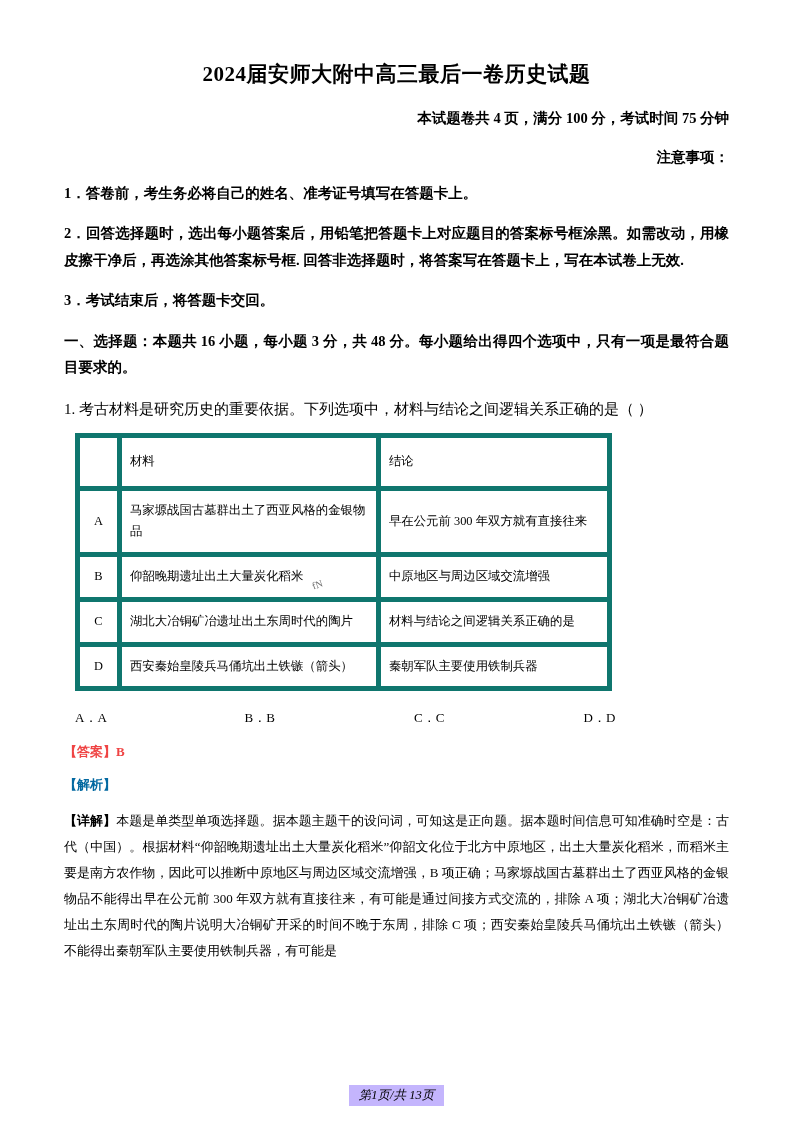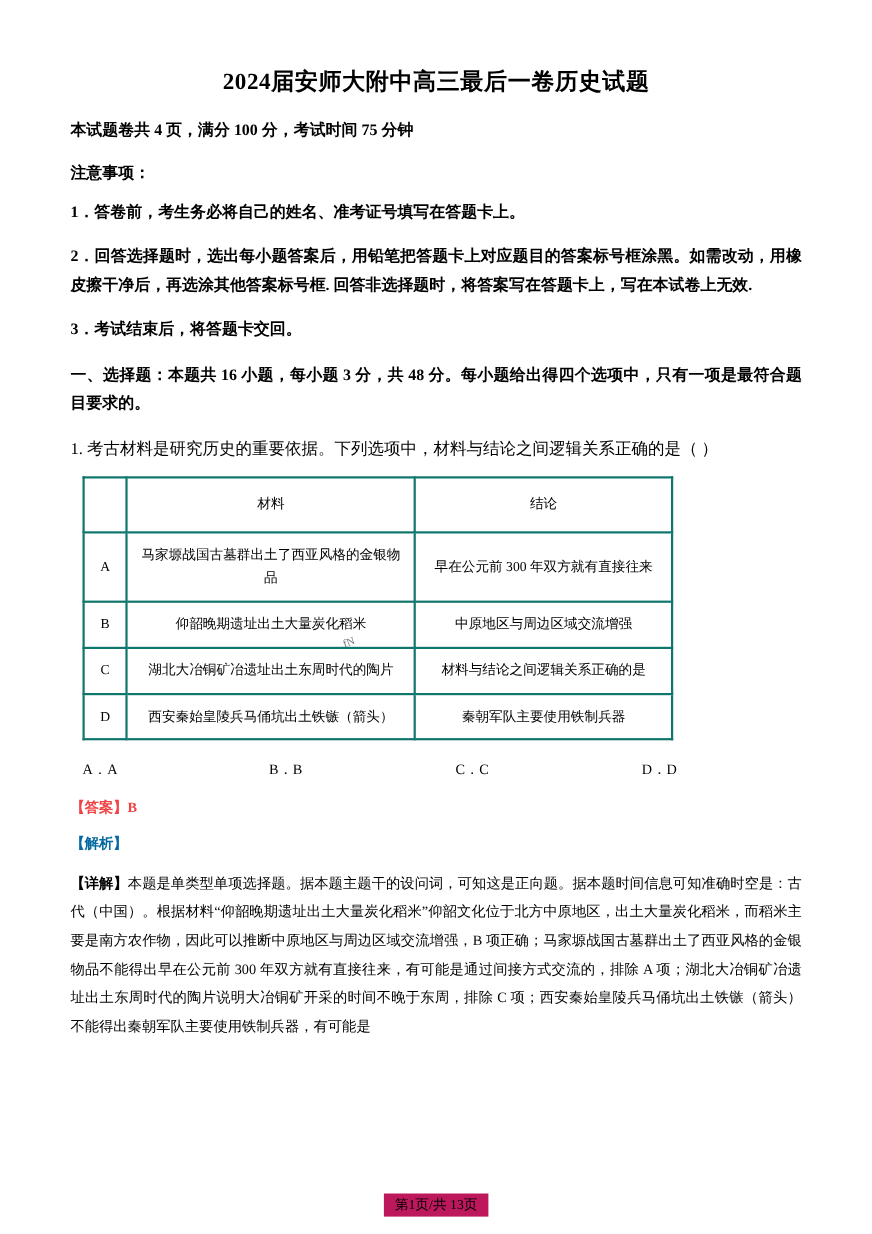--- a/index.html
+++ b/index.html
@@ -25,29 +25,30 @@
   }
   .doc-title {
     text-align: center;
     font-size: 21px;
     font-weight: bold;
     letter-spacing: 0.5px;
     margin: 14px 0 0 0;
     line-height: 1.4;
   }
   .doc-subtitle {
-    text-align: left;
+    text-align: right;
     font-size: 14.5px;
     font-weight: bold;
     margin: 20px 0 0 0;
   }
   .notice-heading {
     font-size: 14.5px;
     font-weight: bold;
     margin: 20px 0 0 0;
+    text-align: right;
   }
   .notice-item {
     font-size: 14.5px;
     font-weight: bold;
     margin: 13px 0 0 0;
     line-height: 1.85;
     text-align: justify;
   }
   .section-heading {
     font-size: 14.5px;
@@ -61,25 +62,24 @@
     margin: 16px 0 0 0;
     line-height: 1.7;
   }
   table.qtable {
     border-collapse: collapse;
     width: 537px;
     margin: 10px 0 0 11px;
     font-size: 12.4px;
   }
   table.qtable td {
-    border: 2px solid #0f766e;
+    border: 5px solid #0f766e;
     padding: 9px 8px 9px 8px;
     vertical-align: middle;
     line-height: 1.75;
-    text-align: center;
   }
   td.col-label {
     width: 22px;
     text-align: center;
     vertical-align: middle;
   }
   td.col-mat {
     width: 258px;
   }
   td.col-con {
@@ -122,23 +122,24 @@
     position: absolute;
     bottom: 0;
     left: 0;
     width: 793px;
     text-align: center;
     font-size: 12.5px;
     padding-bottom: 16px;
   }
   .footer-inner {
     display: inline-block;
-    background: #be185d;
+    background: #c4b5fd;
     padding: 2px 10px;
     color: #000;
+    font-style: italic;
   }
   .watermark {
     position: absolute;
     left: 312px;
     top: 579px;
     font-size: 10px;
     color: #6f6f6f;
     transform: rotate(-20deg);
     pointer-events: none;
   }

